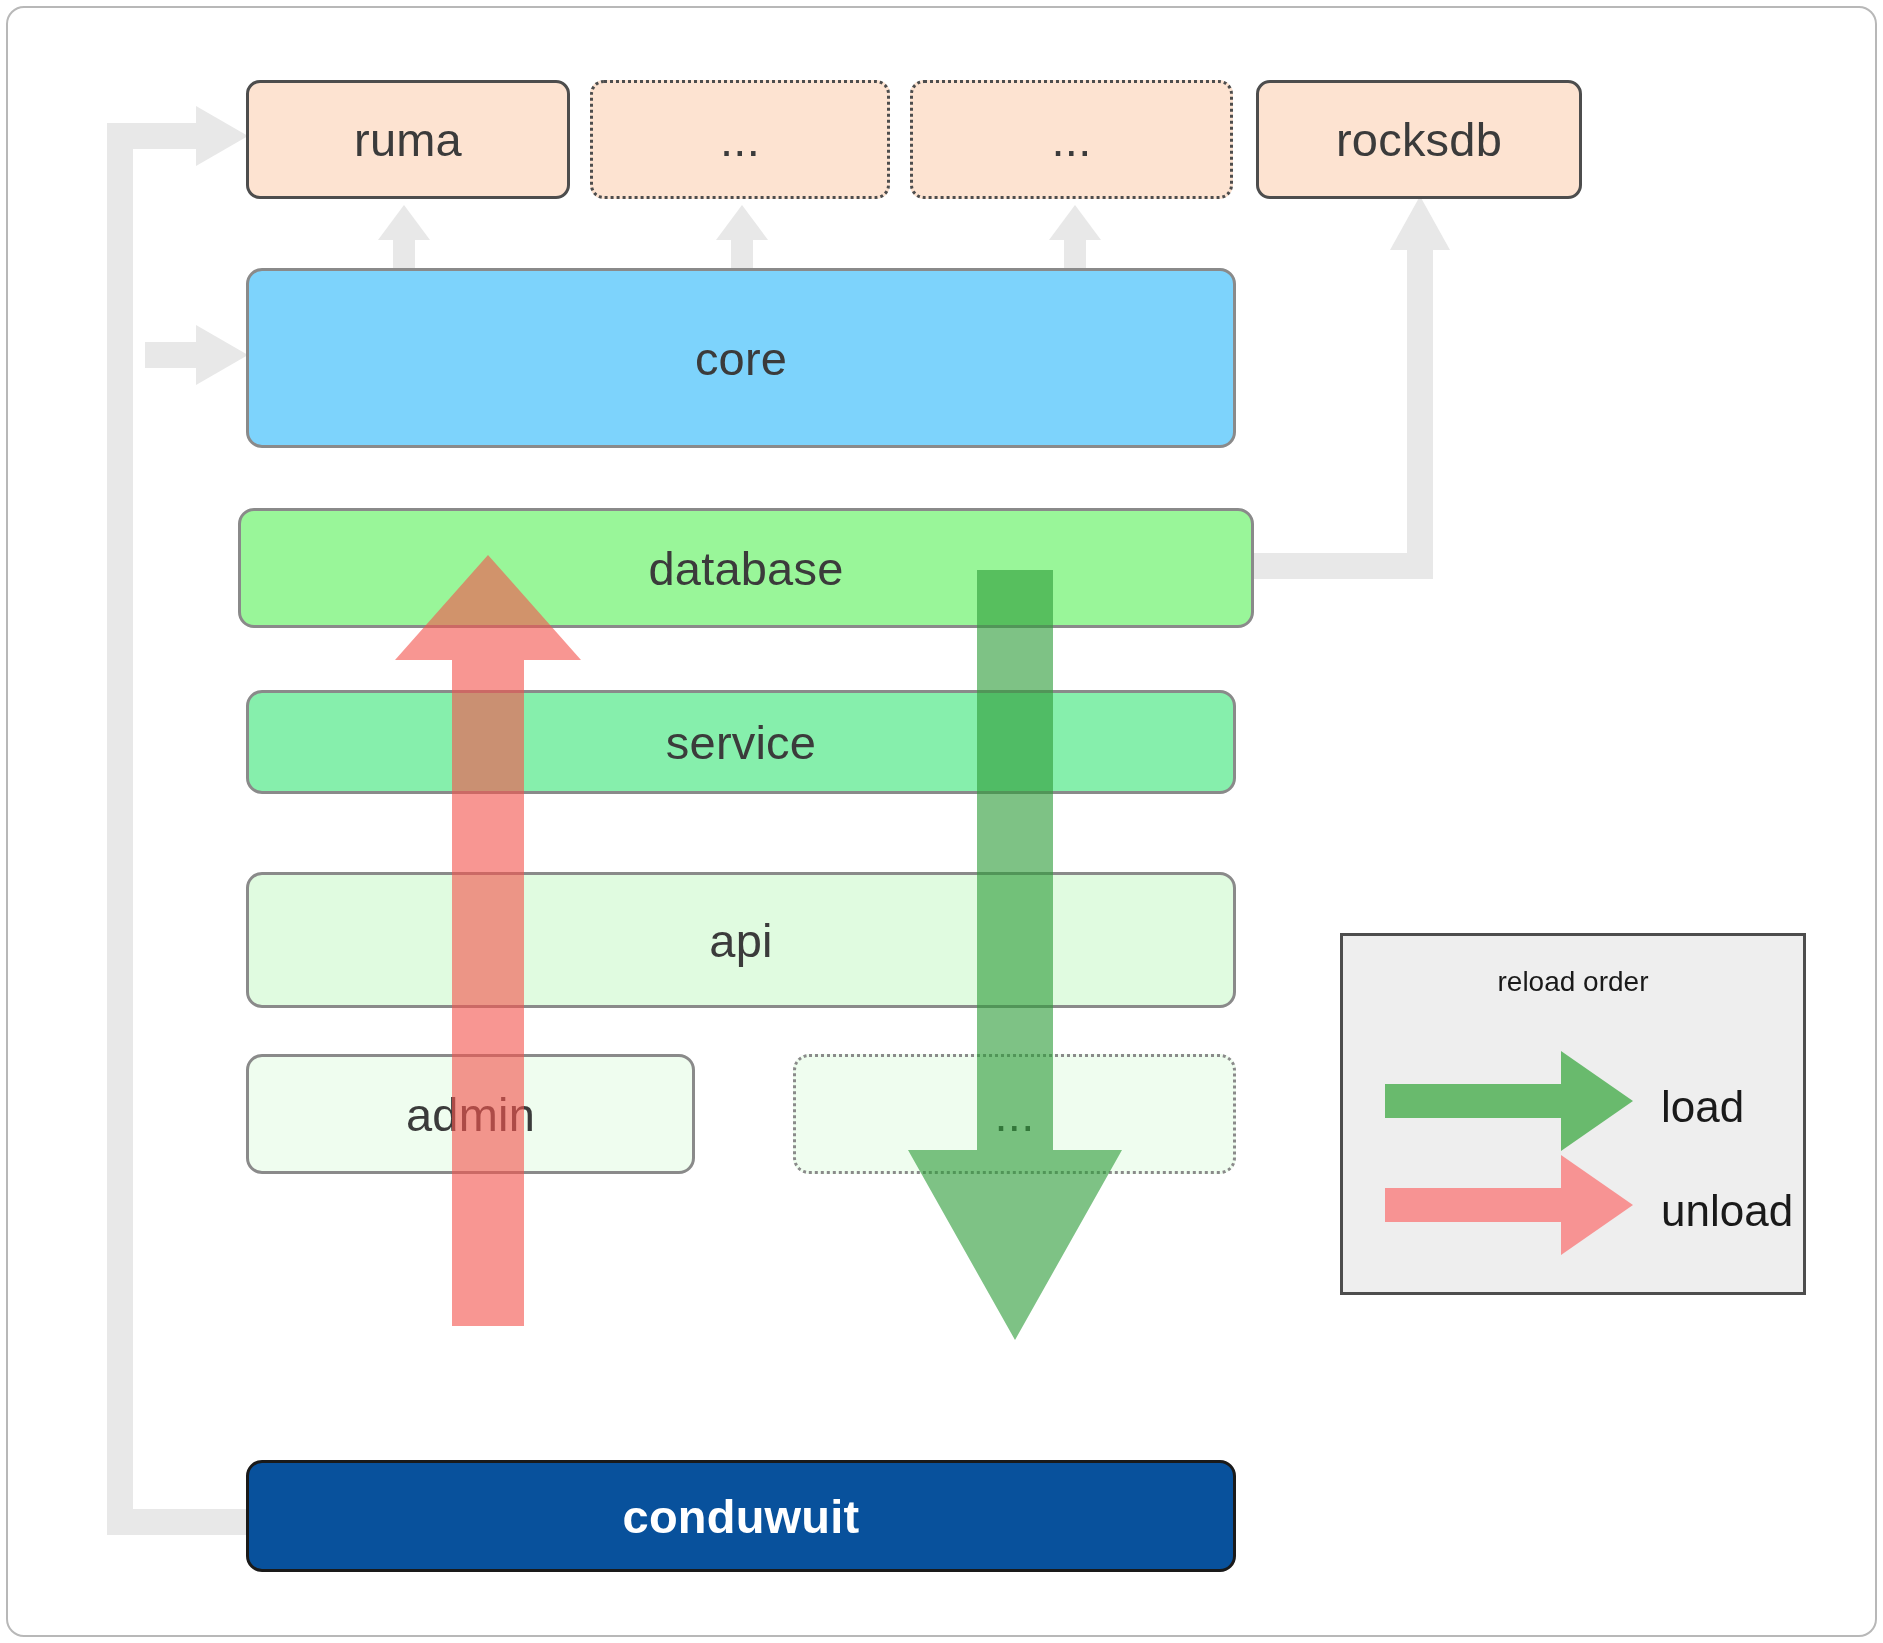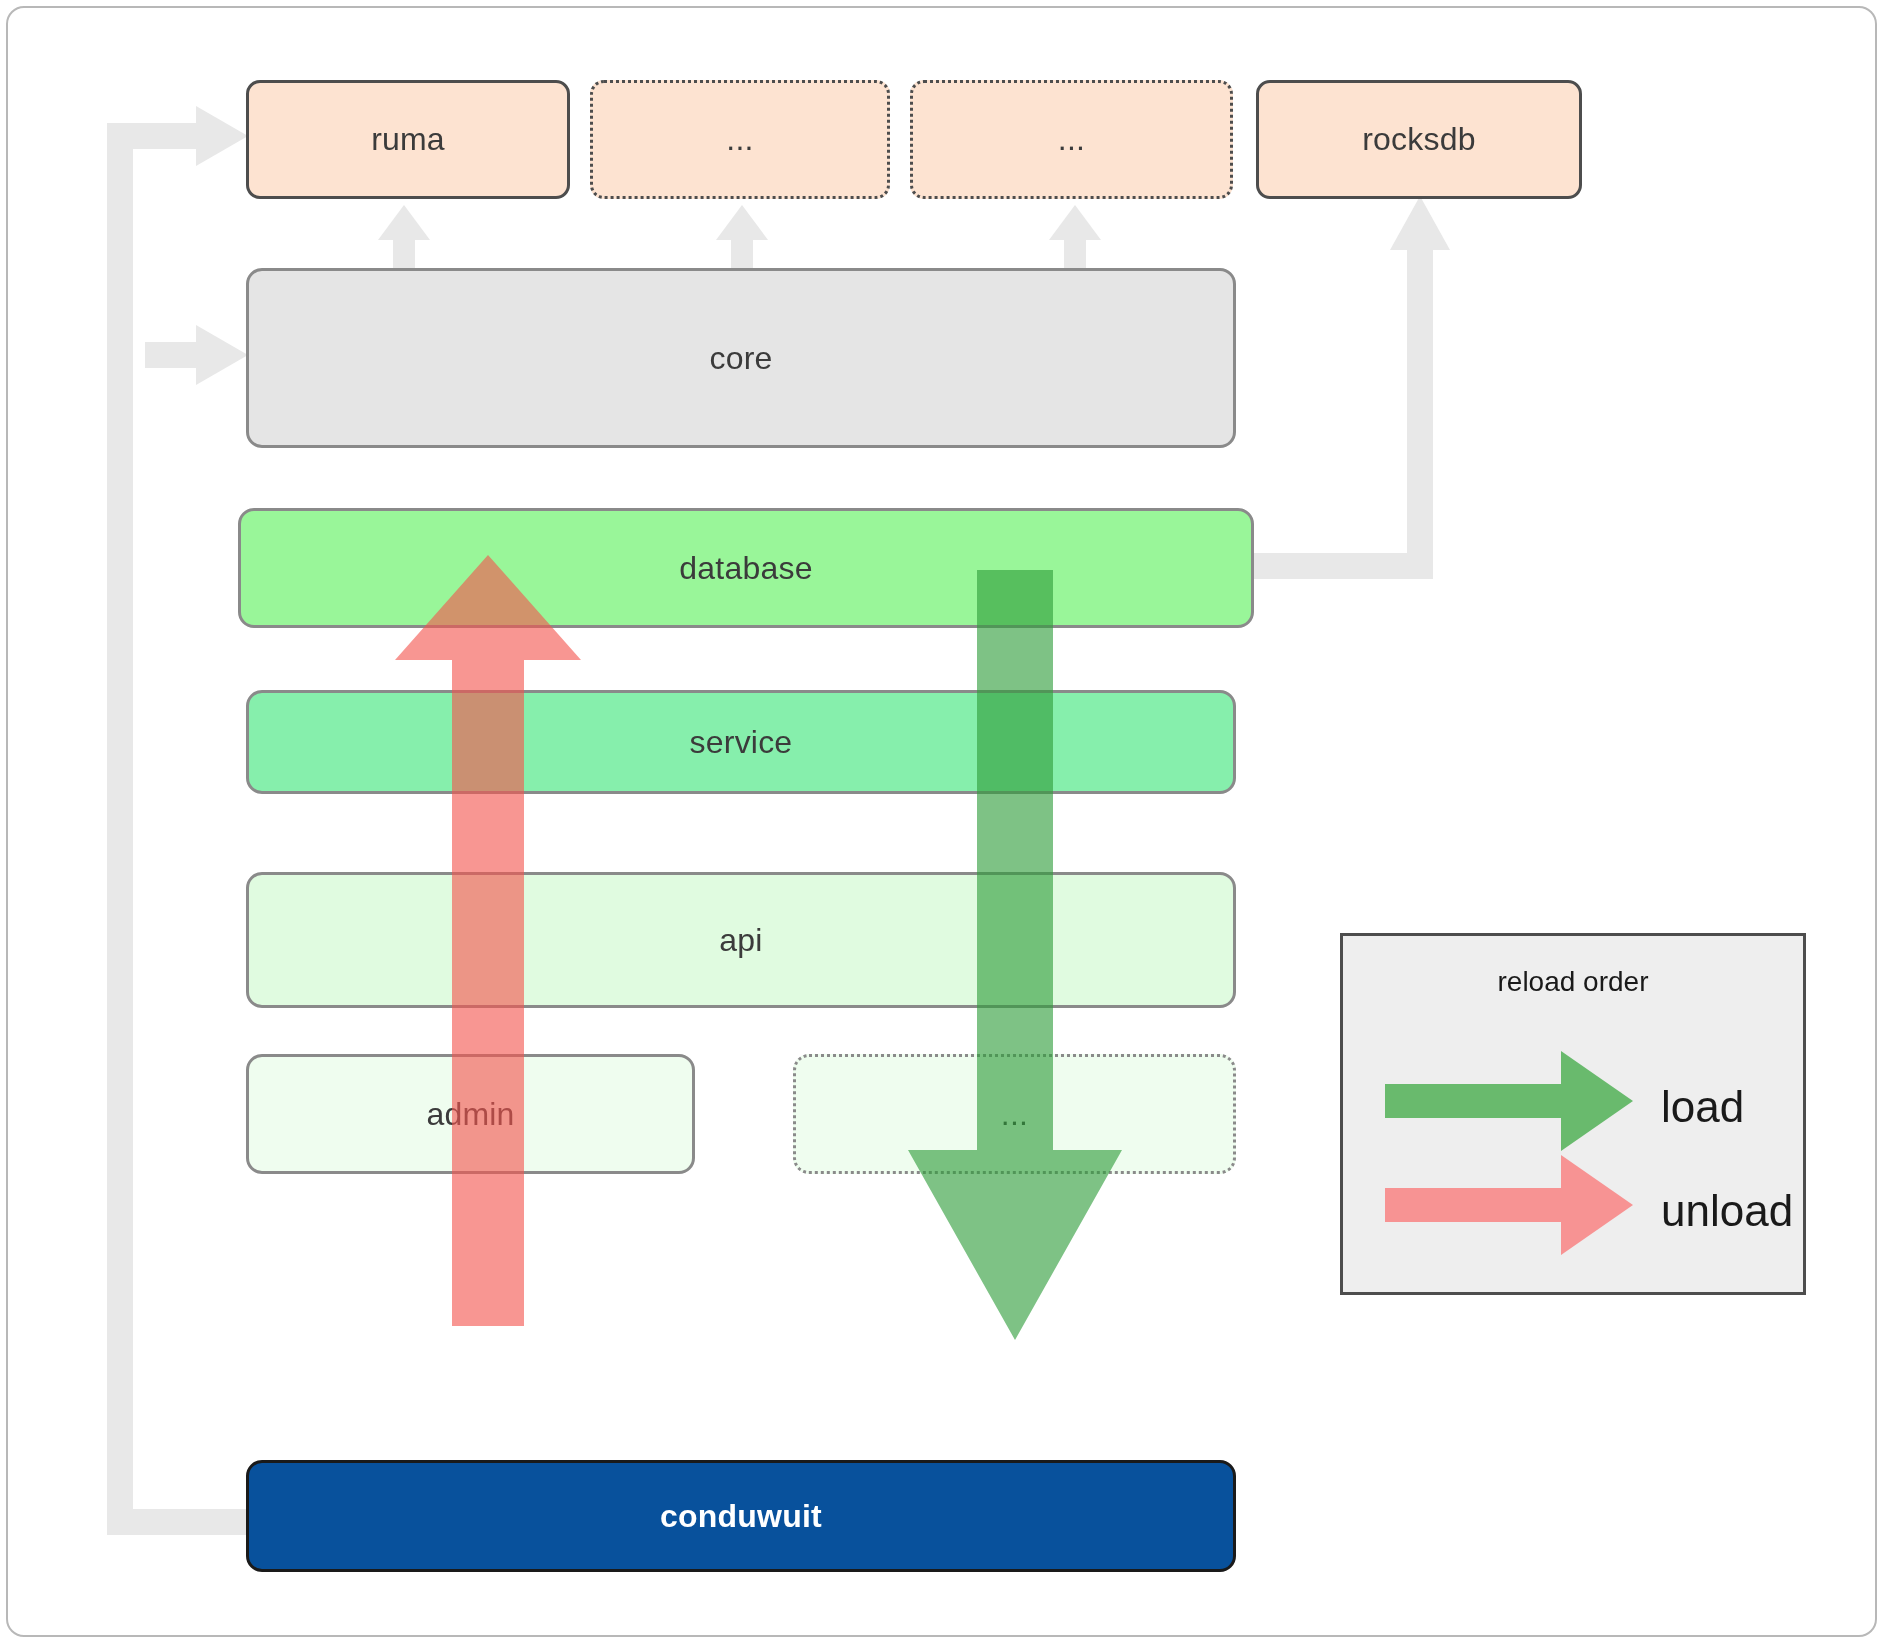--- a/index.html
+++ b/index.html
@@ -30,21 +30,21 @@
     background: #ffffff;
   }
 
   .node {
     position: absolute;
     box-sizing: border-box;
     display: flex;
     align-items: center;
     justify-content: center;
     border-radius: 14px;
-    font-size: 32px;
+    font-size: 47px;
     color: #3b3b3b;
     letter-spacing: 0.2px;
   }
   .node .lbl { pointer-events: none; }
 
   
   .dep {
     background: #fde3d1;
     border: 3px solid #4d4d4d;
     height: 119px;
@@ -147,21 +147,21 @@
   </div>
 
   <div class="node dep dotted" style="left:910px; top:80px; width:323px;">
     <span class="lbl">...</span>
   </div>
 
   <div class="node dep" style="left:1256px; top:80px; width:326px;text-align:center;">
     <span class="lbl">rocksdb</span>
   </div>
 
-  <div class="node core" style="left:246px; top:268px; width:990px; height:180px; background:#e5e5e5;">
+  <div class="node core" style="left:246px; top:268px; width:990px; height:180px; background:#7dd3fc;">
     <span class="lbl">core</span>
   </div>
 
   <div class="node layer" style="left:238px; top:508px; width:1016px; height:120px; background:#99f699;">
     <span class="lbl">database</span>
   </div>
 
   <div class="node layer" style="left:246px; top:690px; width:990px; height:104px; background:#86efac;">
     <span class="lbl">service</span>
   </div>

